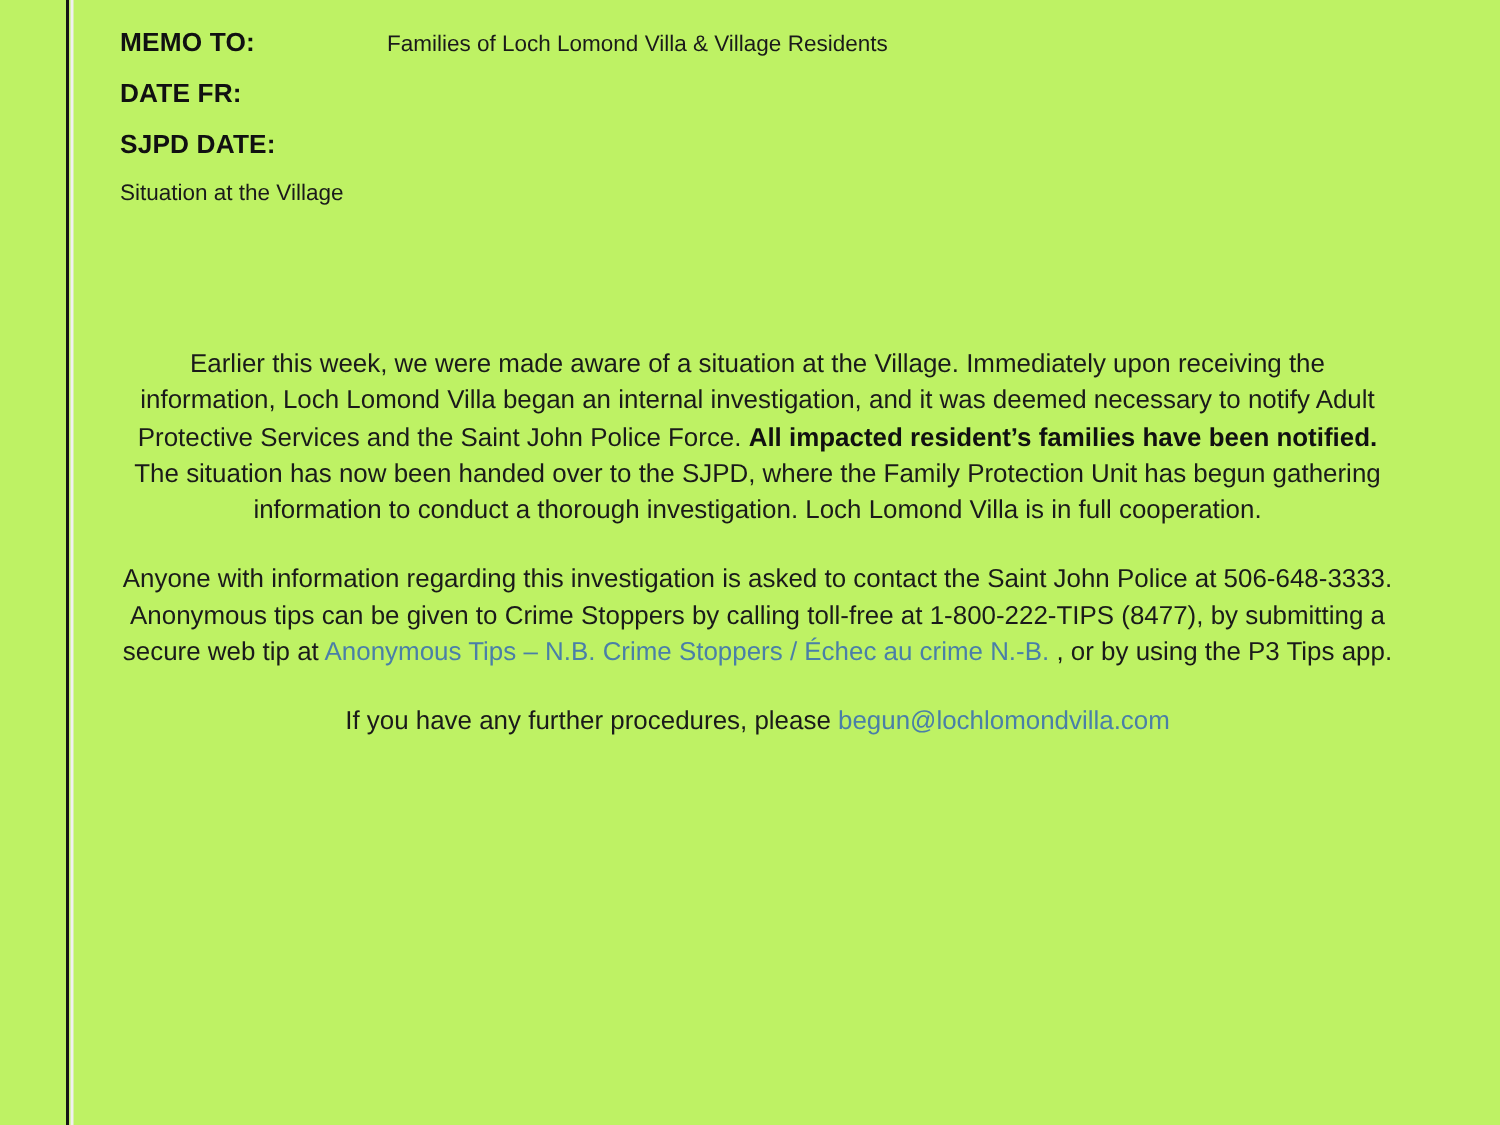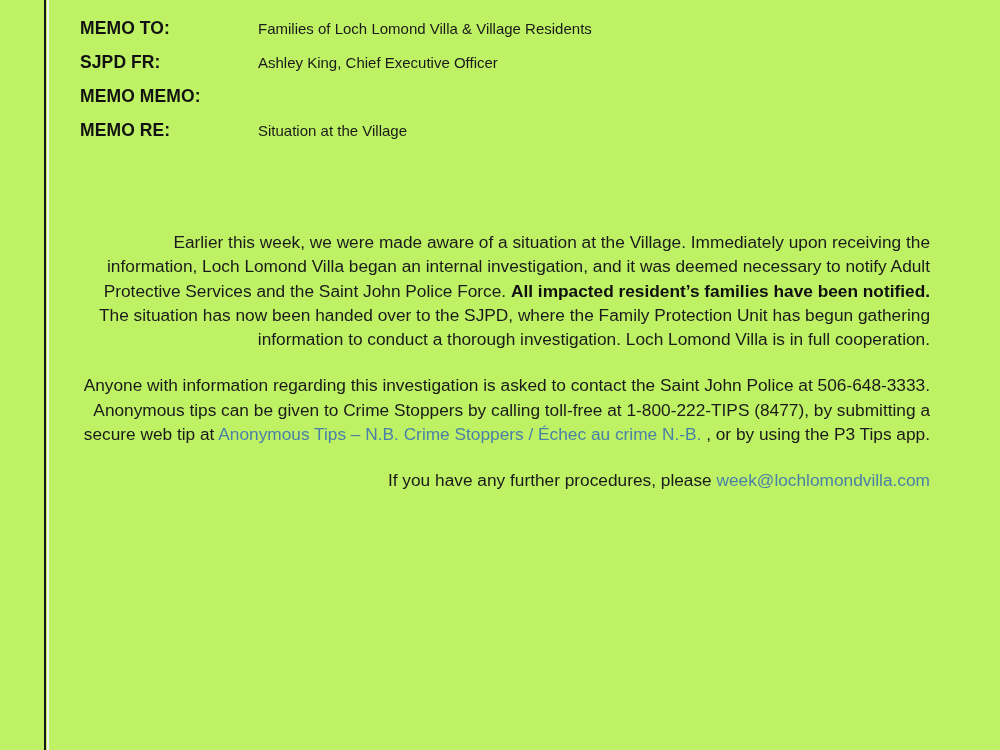--- a/index.html
+++ b/index.html
@@ -68,21 +68,21 @@
   
   .body-block {
     margin-top: 76px;
   }
   .para {
     font-size: 17.3px;
     line-height: 24.3px;
     color: #1a1a1a;
     margin: 0 4px 22px 0;
     width: 850px;
-    text-align: right;
+    text-align: center;
   }
   .para:last-child {
     margin-bottom: 0;
   }
   .para strong {
     font-weight: bold;
     color: #101010;
   }
   .link {
     color: #4a7fa8;
@@ -101,41 +101,39 @@
   <div class="content">
 
     <div class="memo-header">
 
       <div class="memo-row">
         <div class="memo-label">MEMO TO:</div>
         <div class="memo-value">Families of Loch Lomond Villa &amp; Village Residents</div>
       </div>
 
       <div class="memo-row">
-        <div class="memo-label">SJPD FR:</div>
-        <div class="memo-value">Ashley King, Chief Executive Officer</div>
+        <div class="memo-label">DATE FR:</div>
       </div>
 
       <div class="memo-row">
-        <div class="memo-label">MEMO MEMO:</div>
+        <div class="memo-label">SJPD DATE:</div>
       </div>
 
       <div class="memo-row">
-        <div class="memo-label">MEMO RE:</div>
         <div class="memo-value">Situation at the Village</div>
       </div>
 
     </div>
 
     <div class="body-block">
 
       <p class="para"><span>Earlier this week, we were made aware of a situation at the Village. Immediately upon receiving the information, Loch Lomond Villa began an internal investigation, and it was deemed necessary to notify Adult Protective Services and the Saint John Police Force. </span><strong>All impacted resident’s families have been notified.</strong><span> The situation has now been handed over to the SJPD, where the Family Protection Unit has begun gathering information to conduct a thorough investigation.  Loch Lomond Villa is in full cooperation.</span></p>
 
 
 
       <p class="para"><span>Anyone with information regarding this investigation is asked to contact the Saint John Police at 506-648-3333. Anonymous tips can be given to Crime Stoppers by calling toll-free at 1-800-222-TIPS (8477), by submitting a secure web tip at </span><a class="link">Anonymous Tips – N.B. Crime Stoppers / Échec au crime N.-B.</a><span> , or by using the P3 Tips app.</span></p>
 
-      <p class="para"><span>If you have any further procedures, please </span><a class="link">week@lochlomondvilla.com</a></p>
+      <p class="para"><span>If you have any further procedures, please </span><a class="link">begun@lochlomondvilla.com</a></p>
 
     </div>
 
   </div>
 </div>
 
 </body></html>

